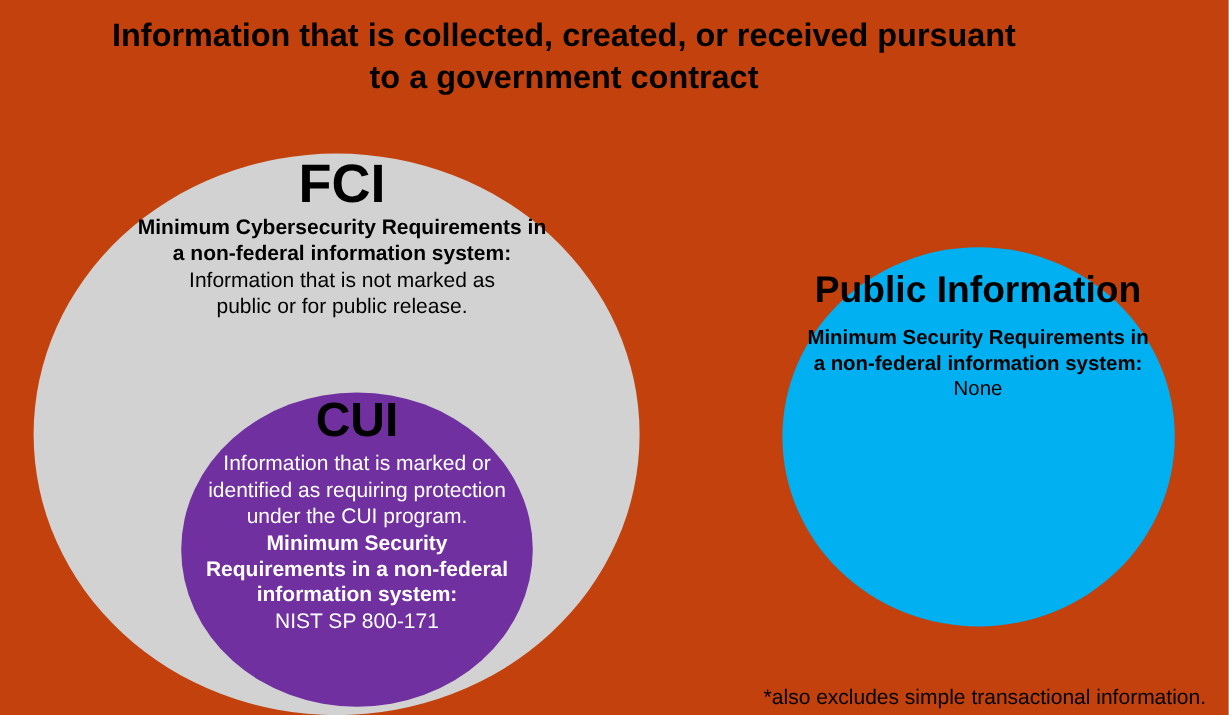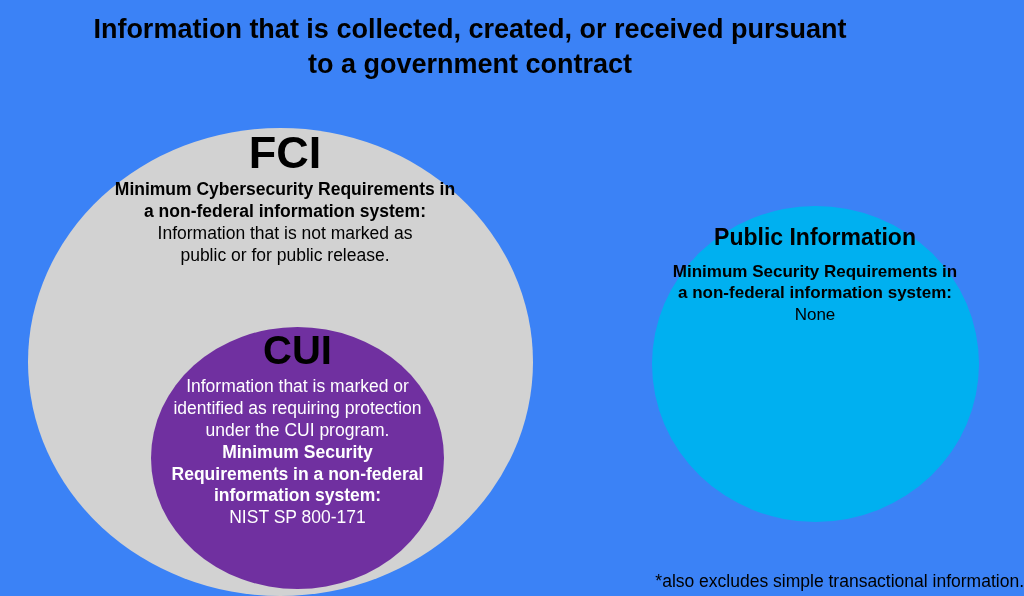--- a/index.html
+++ b/index.html
@@ -7,21 +7,21 @@
     padding: 0;
     background: #ffffff;
     font-family: "Liberation Sans", sans-serif;
     color: #000000;
   }
   .stage {
     position: relative;
     width: 1024px;
     height: 596px;
     overflow: hidden;
-    background: #3b82f6;
+    background: #c2410c;
   }
   .title {
     position: absolute;
     left: 90px;
     top: 12px;
     width: 760px;
     text-align: center;
     font-size: 27px;
     font-weight: bold;
     line-height: 1.3;
@@ -88,29 +88,29 @@
     color: #000000;
     margin-bottom: 6px;
   }
   .cui-body { color: #ffffff; max-width: 252px; }
   .public-block {
     left: 665px;
     top: 224px;
     width: 300px;
   }
   .public-heading {
-    font-size: 23px;
+    font-size: 31px;
     font-weight: bold;
     line-height: 1.18;
     margin-bottom: 10px;
   }
   .public-body { font-size: 17px; max-width: 292px; }
   .footnote {
     position: absolute;
-    right: 0;
+    right: 19px;
     bottom: 4px;
     font-size: 17.5px;
     text-align: left;
     z-index: 3;
   }
 </style>
 </head>
 <body>
 
 <div class="stage">

